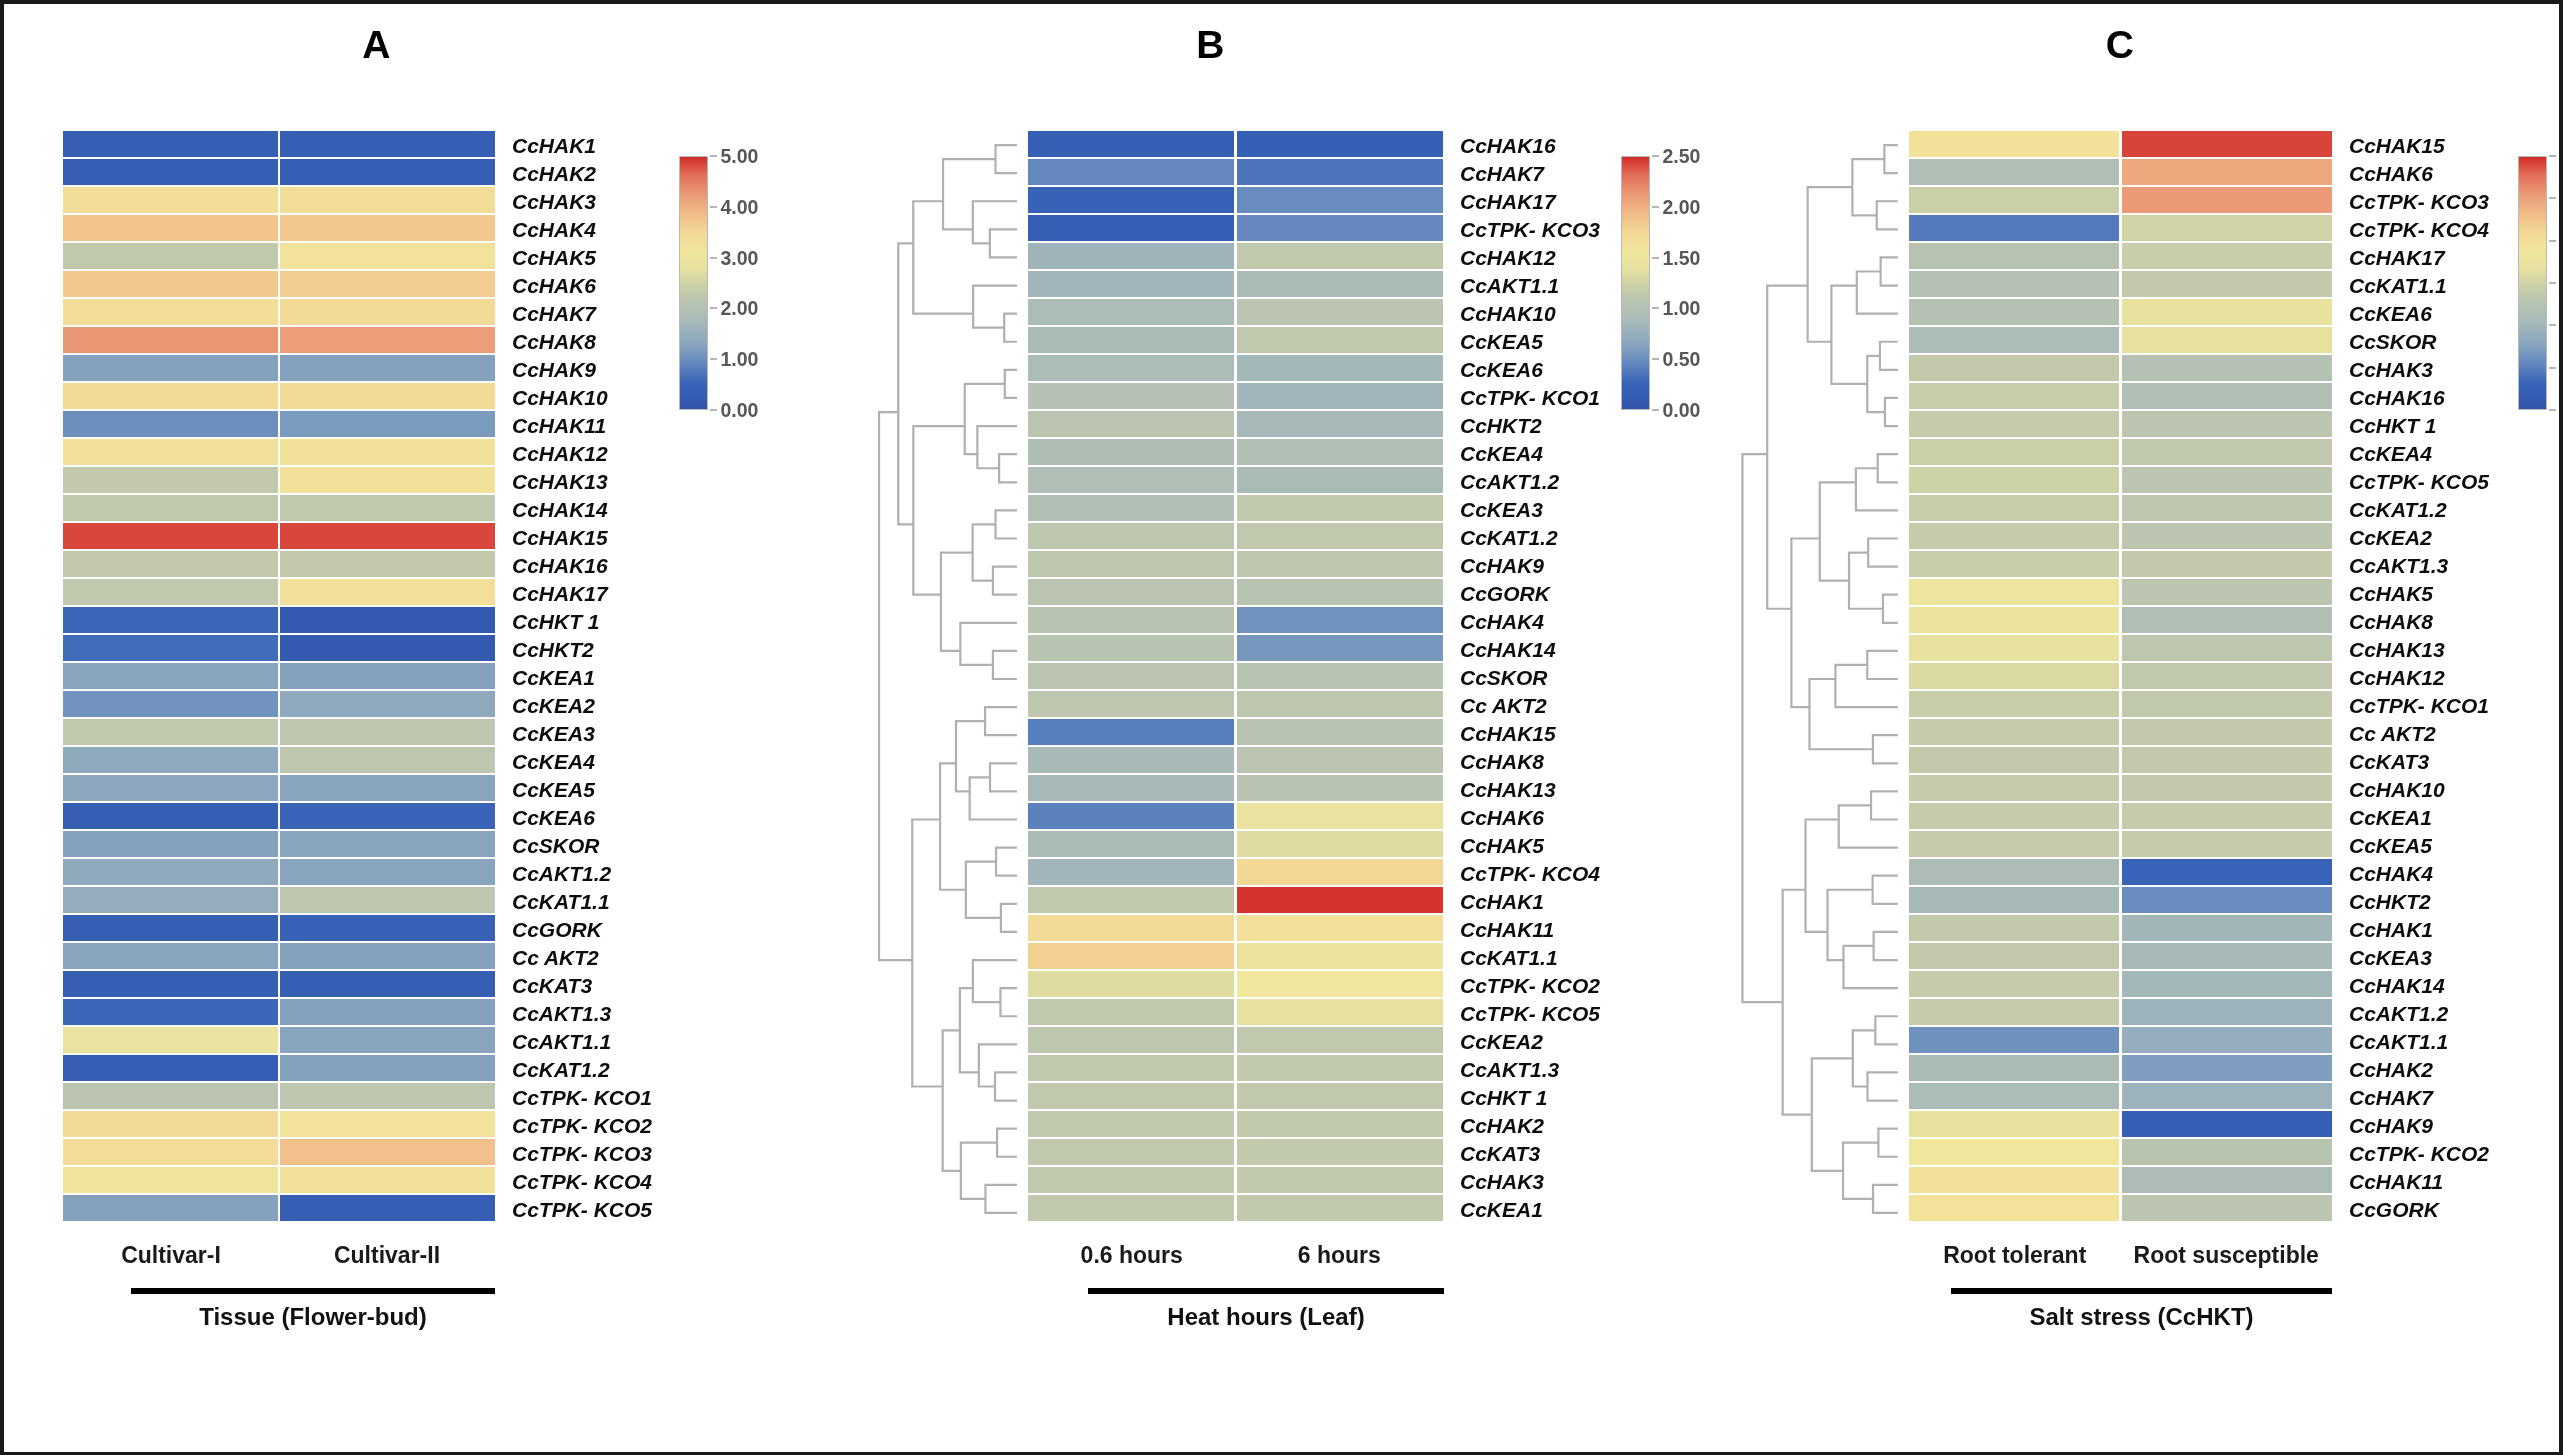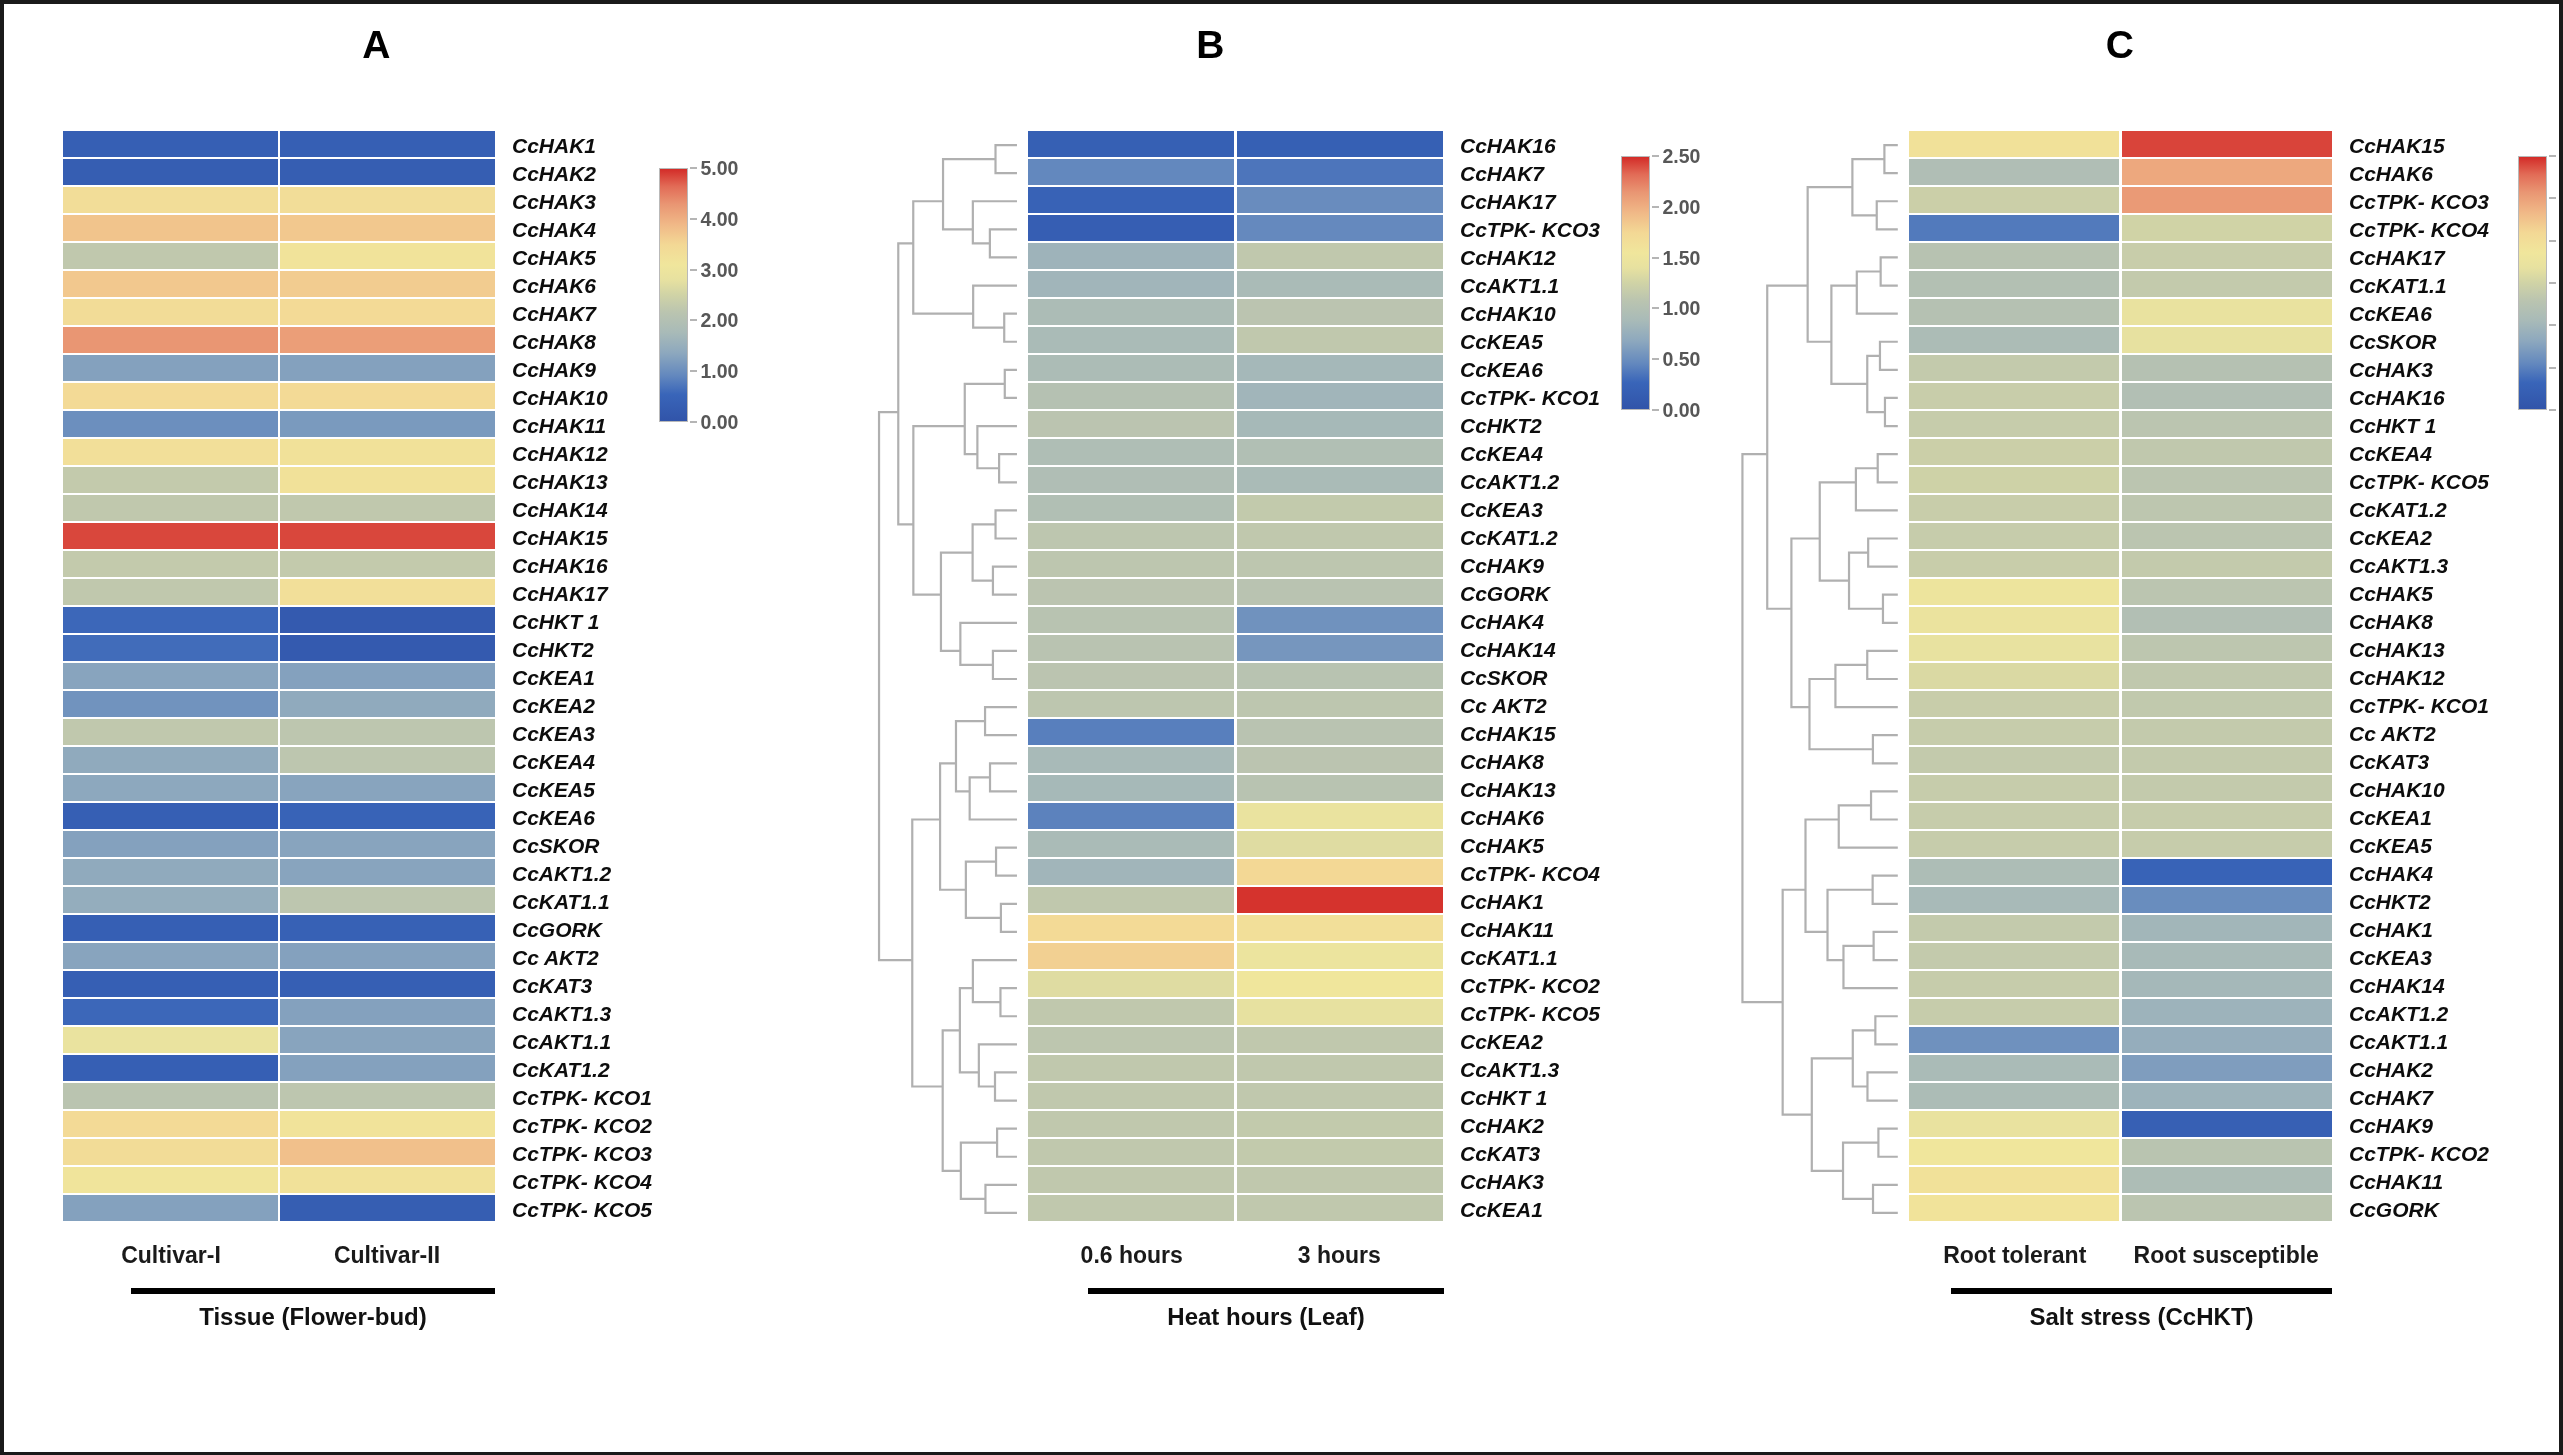--- a/index.html
+++ b/index.html
@@ -249,21 +249,21 @@
         <div class="rowlabel" style="height: 28px; font-size: 21px;">CcKAT3</div>
         <div class="rowlabel" style="height: 28px; font-size: 21px;">CcAKT1.3</div>
         <div class="rowlabel" style="height: 28px; font-size: 21px;">CcAKT1.1</div>
         <div class="rowlabel" style="height: 28px; font-size: 21px;">CcKAT1.2</div>
         <div class="rowlabel" style="height: 28px; font-size: 21px;">CcTPK- KCO1</div>
         <div class="rowlabel" style="height: 28px; font-size: 21px;">CcTPK- KCO2</div>
         <div class="rowlabel" style="height: 28px; font-size: 21px;">CcTPK- KCO3</div>
         <div class="rowlabel" style="height: 28px; font-size: 21px;">CcTPK- KCO4</div>
         <div class="rowlabel" style="height: 28px; font-size: 21px;">CcTPK- KCO5</div>
       </div>
-      <div class="colbar-wrap" style="left: 655px; top: 152px; margin-top: 12px;">
+      <div class="colbar-wrap" style="left: 675px; top: 152px;">
         <div class="colbar" style="height: 254px; background: linear-gradient(to top, rgb(49, 84, 169) 0%, rgb(57, 101, 185) 10.5%, rgb(99, 136, 190) 18%, rgb(141, 168, 190) 27%, rgb(168, 186, 184) 35%, rgb(186, 196, 176) 43%, rgb(208, 211, 166) 50%, rgb(231, 225, 160) 56%, rgb(240, 230, 156) 62%, rgb(243, 216, 149) 70%, rgb(240, 184, 135) 78%, rgb(233, 150, 115) 86%, rgb(226, 108, 87) 93%, rgb(211, 44, 40) 100%);"></div>
         <div class="colbar-ticks" style="height: 254px;">
           <div class="ctick" style="top: 0px;">
             <i></i>
             <span>5.00</span>
           </div>
           <div class="ctick" style="top: 51px;">
             <i></i>
             <span>4.00</span>
           </div>
@@ -559,21 +559,21 @@
             <span>0.50</span>
           </div>
           <div class="ctick" style="top: 254px;">
             <i></i>
             <span>0.00</span>
           </div>
         </div>
       </div>
       <div class="coltitles" style="left: 279px; width: 415px; top: 1238px;">
         <div class="coltitle">0.6 hours</div>
-        <div class="coltitle">3 hours</div>
+        <div class="coltitle">6 hours</div>
       </div>
       <div class="grouprule" style="left: 339px; width: 356px; top: 1284px;"></div>
       <div class="grouplabel" style="left: 339px; width: 356px; top: 1299px;">Heat hours (Leaf)</div>
     </div>
     <div class="panel" style="left: 1668px; width: 896px;">
       <div class="panel-letter">C</div>
       <div class="dendro" style="left: 13.5px; top: 127px; width: 212px; height: 1096px;">
         <svg width="212" height="1096" viewBox="0 0 250 1294.8000000000002">
           <path d="M 250 614.2 L 213.90605104801944 614.2 L 213.90605104801944 647.4000000000001 L 250 647.4000000000001" fill="none" stroke="#b0b0b0" stroke-width="2.6"></path>
           <path d="M 250 381.80000000000007 L 226.26099765133768 381.80000000000007 L 226.26099765133768 415.00000000000006 L 250 415.00000000000006" fill="none" stroke="#b0b0b0" stroke-width="2.6"></path>

